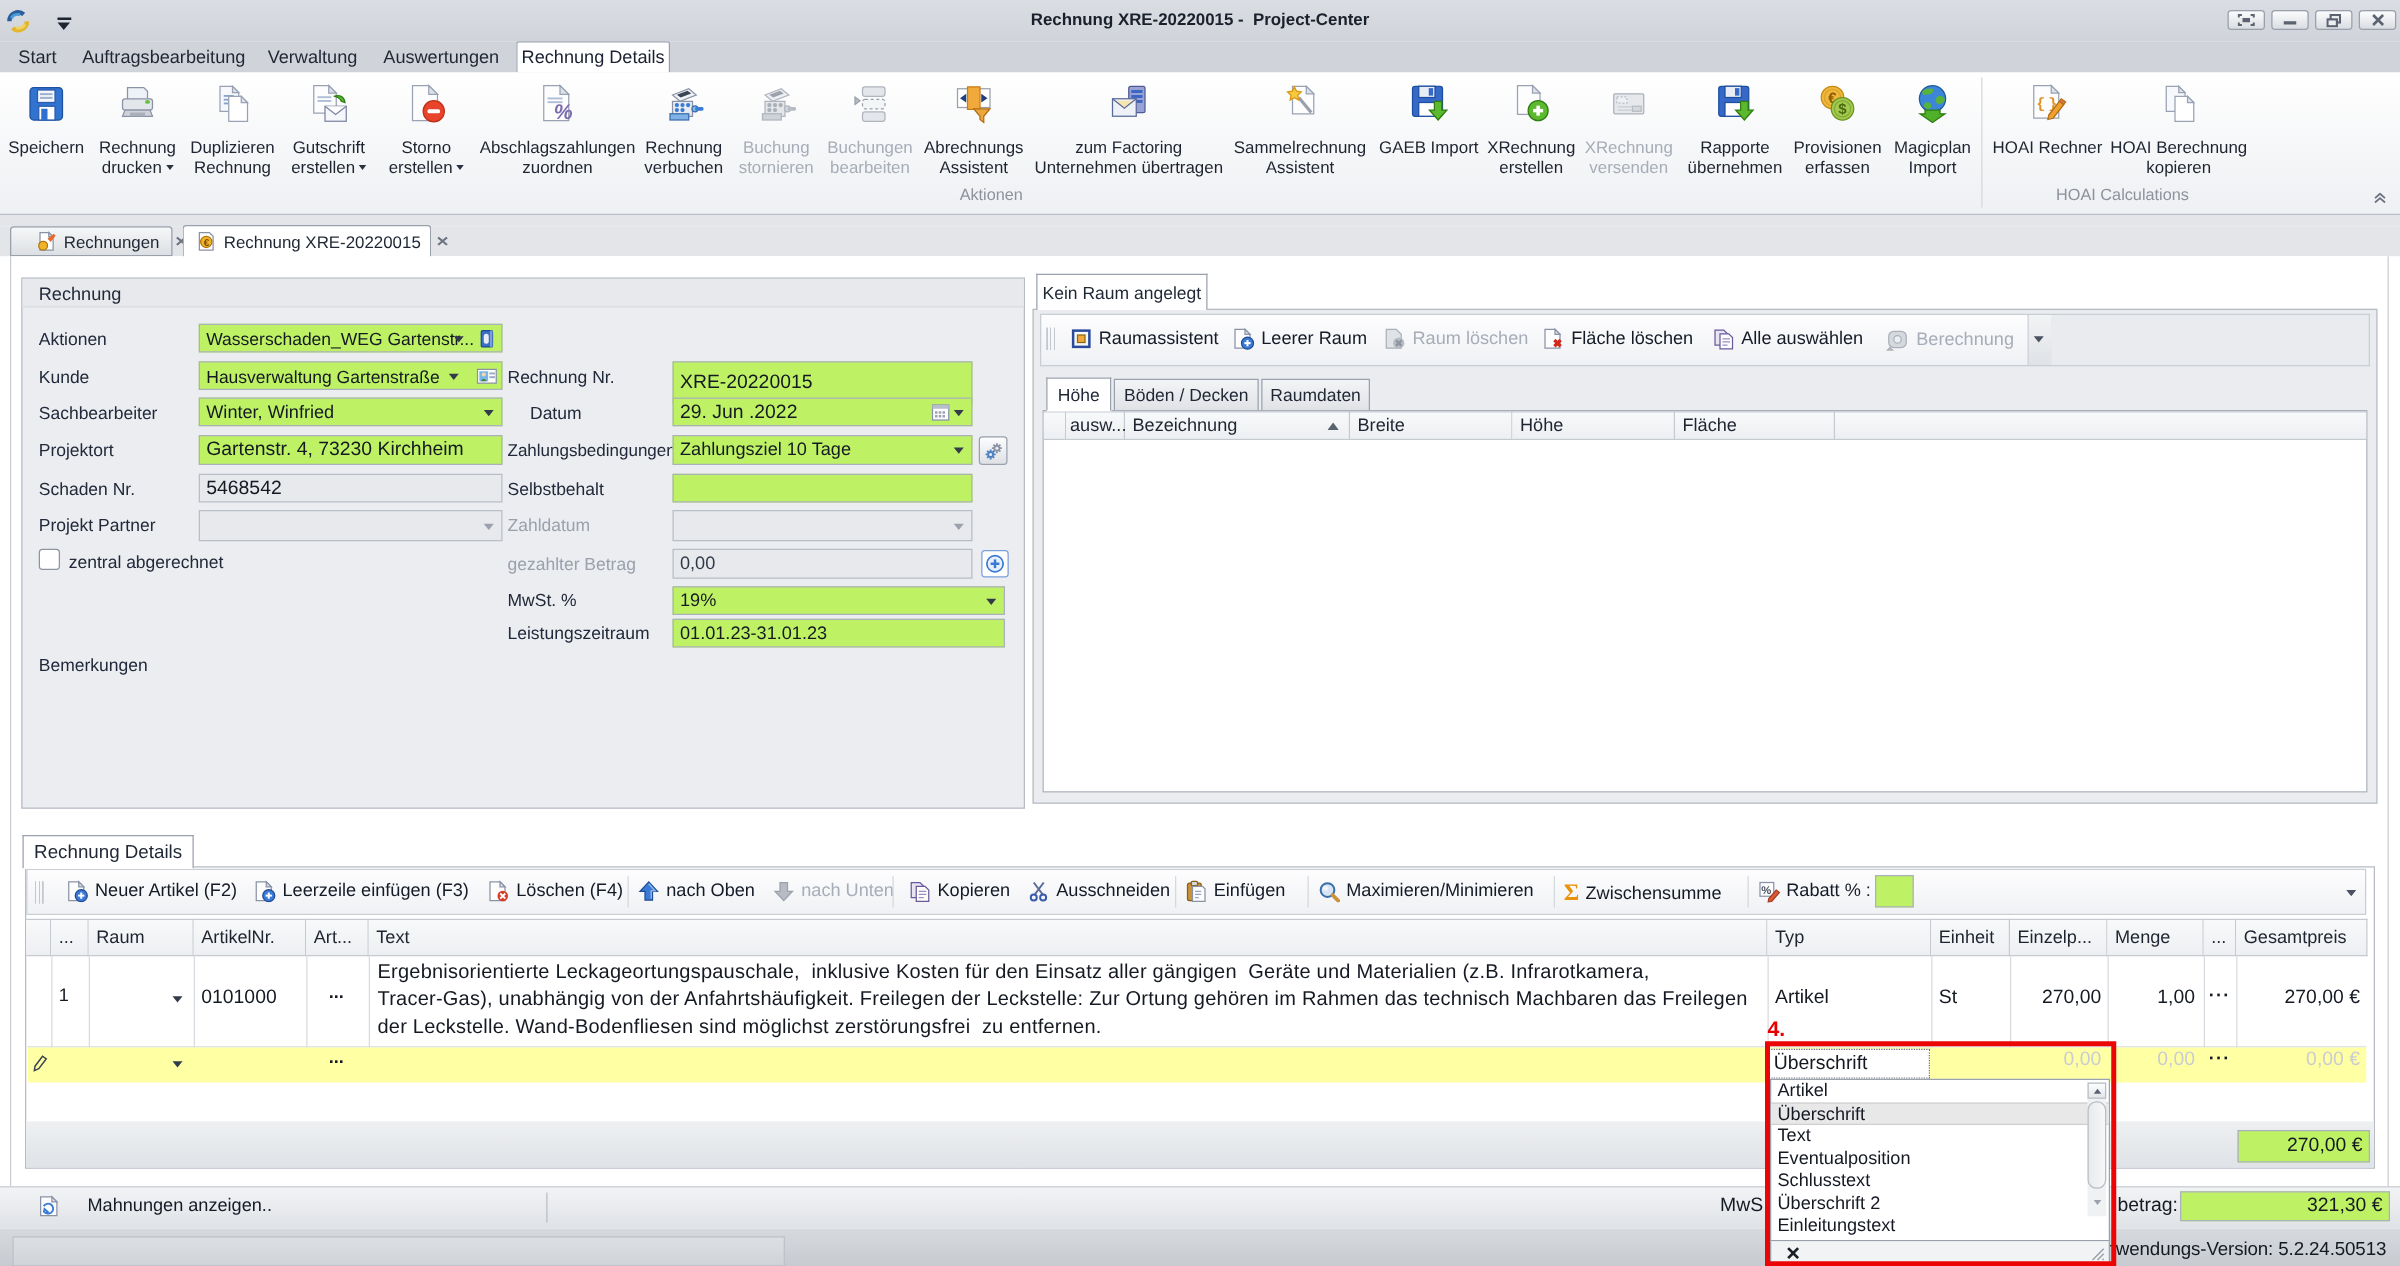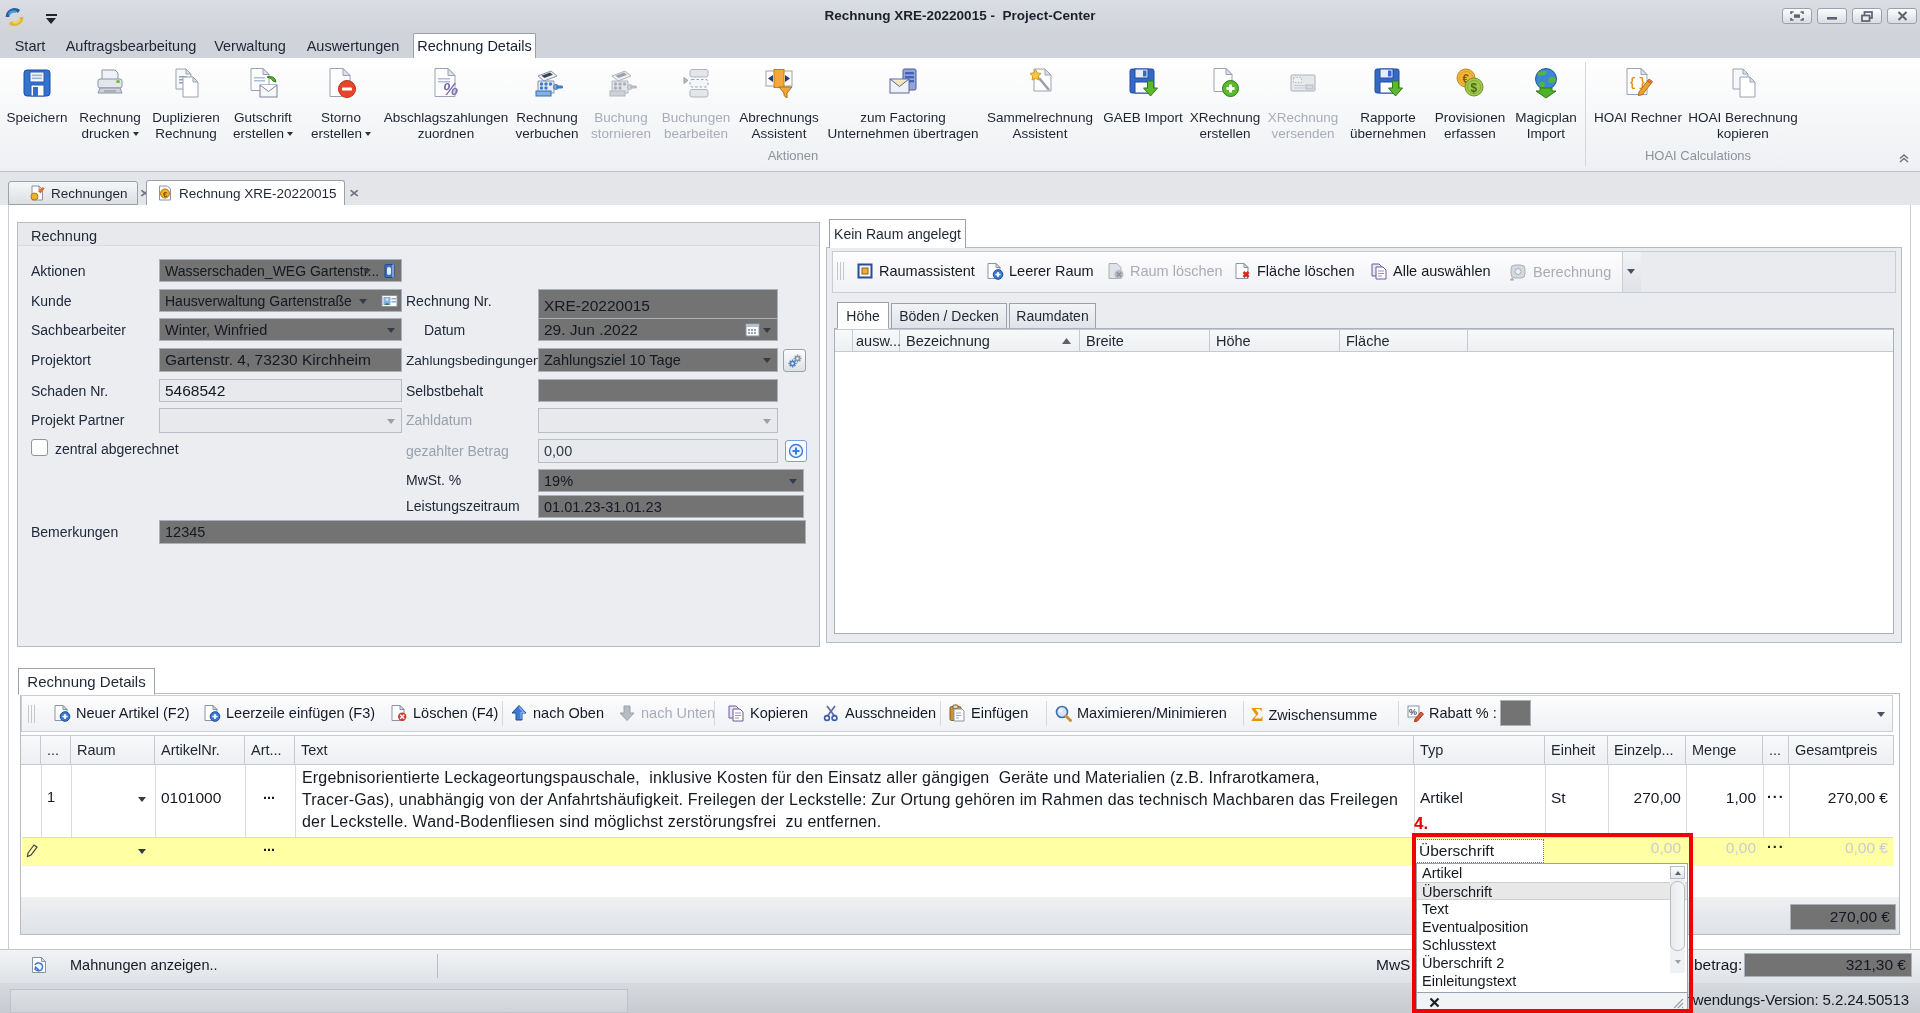--- a/index.html
+++ b/index.html
@@ -21,21 +21,21 @@
 .caret-d{display:inline-block;width:0;height:0;border-left:3.5px solid transparent;border-right:3.5px solid transparent;border-top:4px solid #2a3140;vertical-align:2px;margin-left:3px}
 #strip{left:0;top:172px;width:1920px;height:9px;background:#e3e5e9}
 #doctabs{left:0;top:181px;width:1920px;height:24px;background:#e3e5e9}
 .dtab{position:absolute;top:181px;height:24px;display:flex;align-items:center;font-size:13.5px;color:#1f2634;border:1px solid #9aa1ad;border-radius:3px 3px 0 0;padding:0 10px;background:linear-gradient(#f6f7f8,#dcdfe3)}
 .dtab.active{background:#fff;border-bottom:1px solid #fff;top:180px;height:26px}
 .xclose{color:#6b7280;font-weight:bold;margin-left:12px;font-size:13px;transform:scale(1,.82)}
 #page{left:8px;top:205px;width:1903px;height:744px;background:#fff;border-left:1px solid #c9cdd4;border-right:1px solid #c9cdd4}
 #lpanel{left:17px;top:222px;width:803px;height:425px;background:#ebedf0;border:1px solid #b6bbc4}
 .lbl{position:absolute;font-size:14px;color:#21293a;height:22px;display:flex;align-items:center;white-space:nowrap}
 .lbl.dis{color:#9aa1ad}
-.in{position:absolute;background:#737373;border:1px solid #abb1bb;font-size:14.5px;color:#141922;padding:0 5px;display:flex;align-items:center;white-space:nowrap}
+.in{position:absolute;background:#bef264;border:1px solid #abb1bb;font-size:14.5px;color:#141922;padding:0 5px;display:flex;align-items:center;white-space:nowrap}
 .in.dis{background:#e7e9ec;border:1px solid #b9bec6;color:#30394a}
 .in .car{position:absolute;right:6px;top:50%;margin-top:-2px;width:0;height:0;border-left:4px solid transparent;border-right:4px solid transparent;border-top:5px solid #333b4a}
 .in.dis .car{border-top-color:#9aa1ad}
 .chk{position:absolute;width:17px;height:17px;background:#fff;border:1px solid #8d95a2;border-radius:3px}
 #rpanel{left:826px;top:247px;width:1076px;height:396px;background:#eaecef;border:1px solid #b6bbc4}
 .rtab{position:absolute;display:flex;align-items:center;justify-content:center;font-size:14px;color:#1f2634;border:1px solid #9aa1ad;background:linear-gradient(#f3f4f6,#e0e2e7)}
 .rtab.active{background:#fff;border-bottom-color:#fff}
 .tbar{position:absolute;background:linear-gradient(#fdfdfe,#f0f1f4);border:1px solid #c9cdd4}
 .titem{position:absolute;display:inline-flex;align-items:center;gap:5px;font-size:14.5px;color:#141a26;white-space:nowrap}
 .titem.dis{color:#a7adb8}
@@ -355,21 +355,20 @@
         <path d="M3.5 12 q2.5 -4 5 0 z" fill="#4a7f3a"></path>
         <rect x="10.5" y="5" width="4.5" height="1.5" fill="#9aa7c4"></rect>
         <rect x="10.5" y="8" width="4.5" height="1.5" fill="#9aa7c4"></rect>
       </svg></div>
   <div class="in" style="left:159px;top:318px;width:243px;height:23px">Winter, Winfried<span class="car"></span></div>
   <div class="in" style="left:159px;top:348px;width:243px;height:24px;font-size:15.5px">Gartenstr. 4, 73230 Kirchheim</div>
   <div class="in dis" style="left:159px;top:379px;width:243px;height:23px;color:#141922;font-size:15.5px">5468542</div>
   <div class="in dis" style="left:159px;top:408px;width:243px;height:25px">
       <span class="car"></span>
     </div>
-  <div class="in" style="left:159px;top:520px;width:647px;height:24px">12345</div>
   <div class="lbl" style="left:406px;top:290px">Rechnung Nr.</div>
   <div class="lbl" style="left:424px;top:319px">Datum</div>
   <div class="lbl" style="left:406px;top:349px;font-size:13.6px">Zahlungsbedingungen</div>
   <div class="lbl" style="left:406px;top:380px">Selbstbehalt</div>
   <div class="lbl dis" style="left:406px;top:409px">Zahldatum</div>
   <div class="lbl dis" style="left:406px;top:440px">gezahlter Betrag</div>
   <div class="lbl" style="left:406px;top:469px">MwSt. %</div>
   <div class="lbl" style="left:406px;top:495px">Leistungszeitraum</div>
   <div class="in" style="left:538px;top:289px;width:240px;height:34px;font-size:15.5px">XRE-20220015</div>
   <div class="in" style="left:538px;top:318px;width:240px;height:23px;font-size:15.5px">29. Jun .2022<span class="car"></span><svg class="i16" style="position:absolute;right:17px;top:3px" width="15" height="15" viewBox="0 0 15 15">

